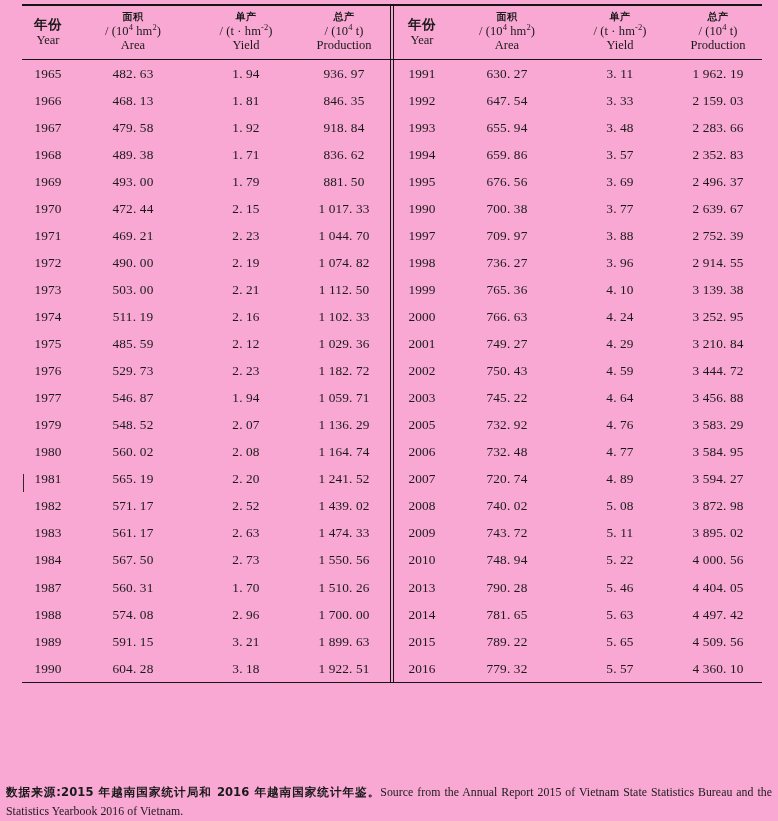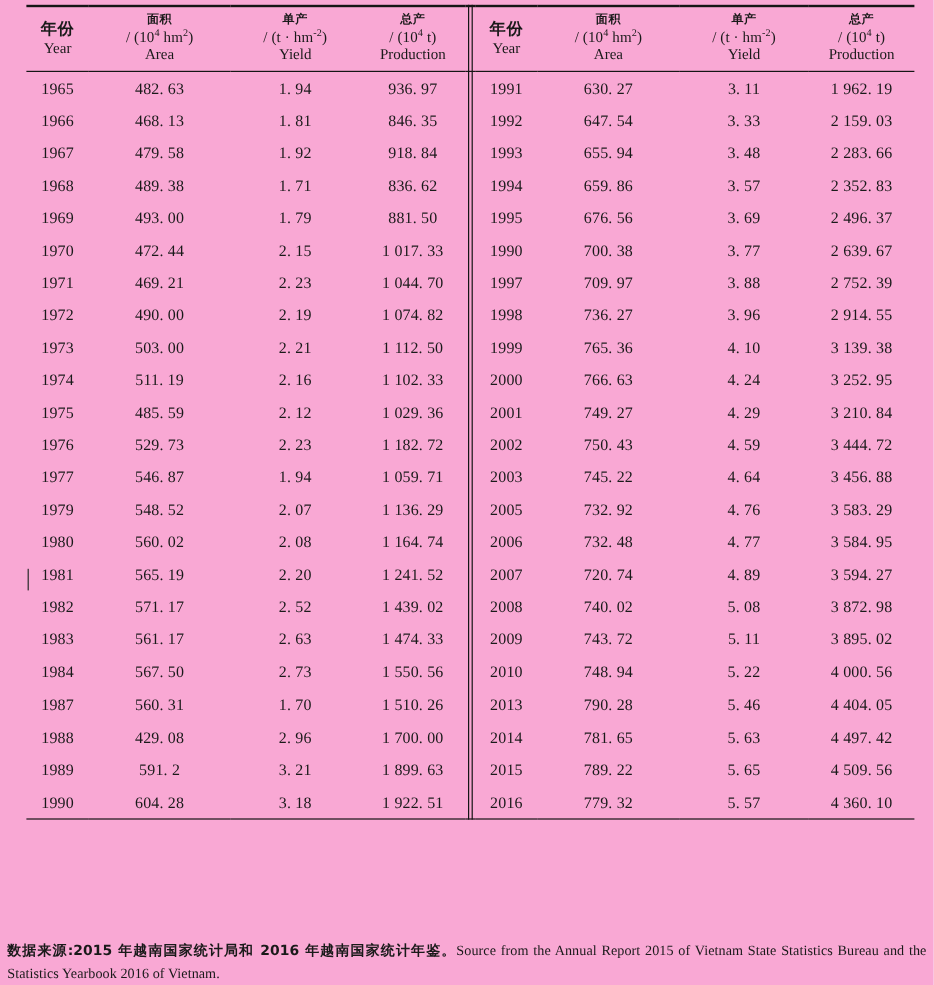--- a/index.html
+++ b/index.html
@@ -452,32 +452,32 @@
             <td>1. 70</td>
             <td>1 510. 26</td>
             <td class="sep"></td>
             <td>2013</td>
             <td>790. 28</td>
             <td>5. 46</td>
             <td>4 404. 05</td>
           </tr>
           <tr>
             <td>1988</td>
-            <td>429. 08</td>
+            <td>574. 08</td>
             <td>2. 96</td>
             <td>1 700. 00</td>
             <td class="sep"></td>
             <td>2014</td>
             <td>781. 65</td>
             <td>5. 63</td>
             <td>4 497. 42</td>
           </tr>
           <tr>
             <td>1989</td>
-            <td>591. 2</td>
+            <td>591. 15</td>
             <td>3. 21</td>
             <td>1 899. 63</td>
             <td class="sep"></td>
             <td>2015</td>
             <td>789. 22</td>
             <td>5. 65</td>
             <td>4 509. 56</td>
           </tr>
           <tr>
             <td>1990</td>

